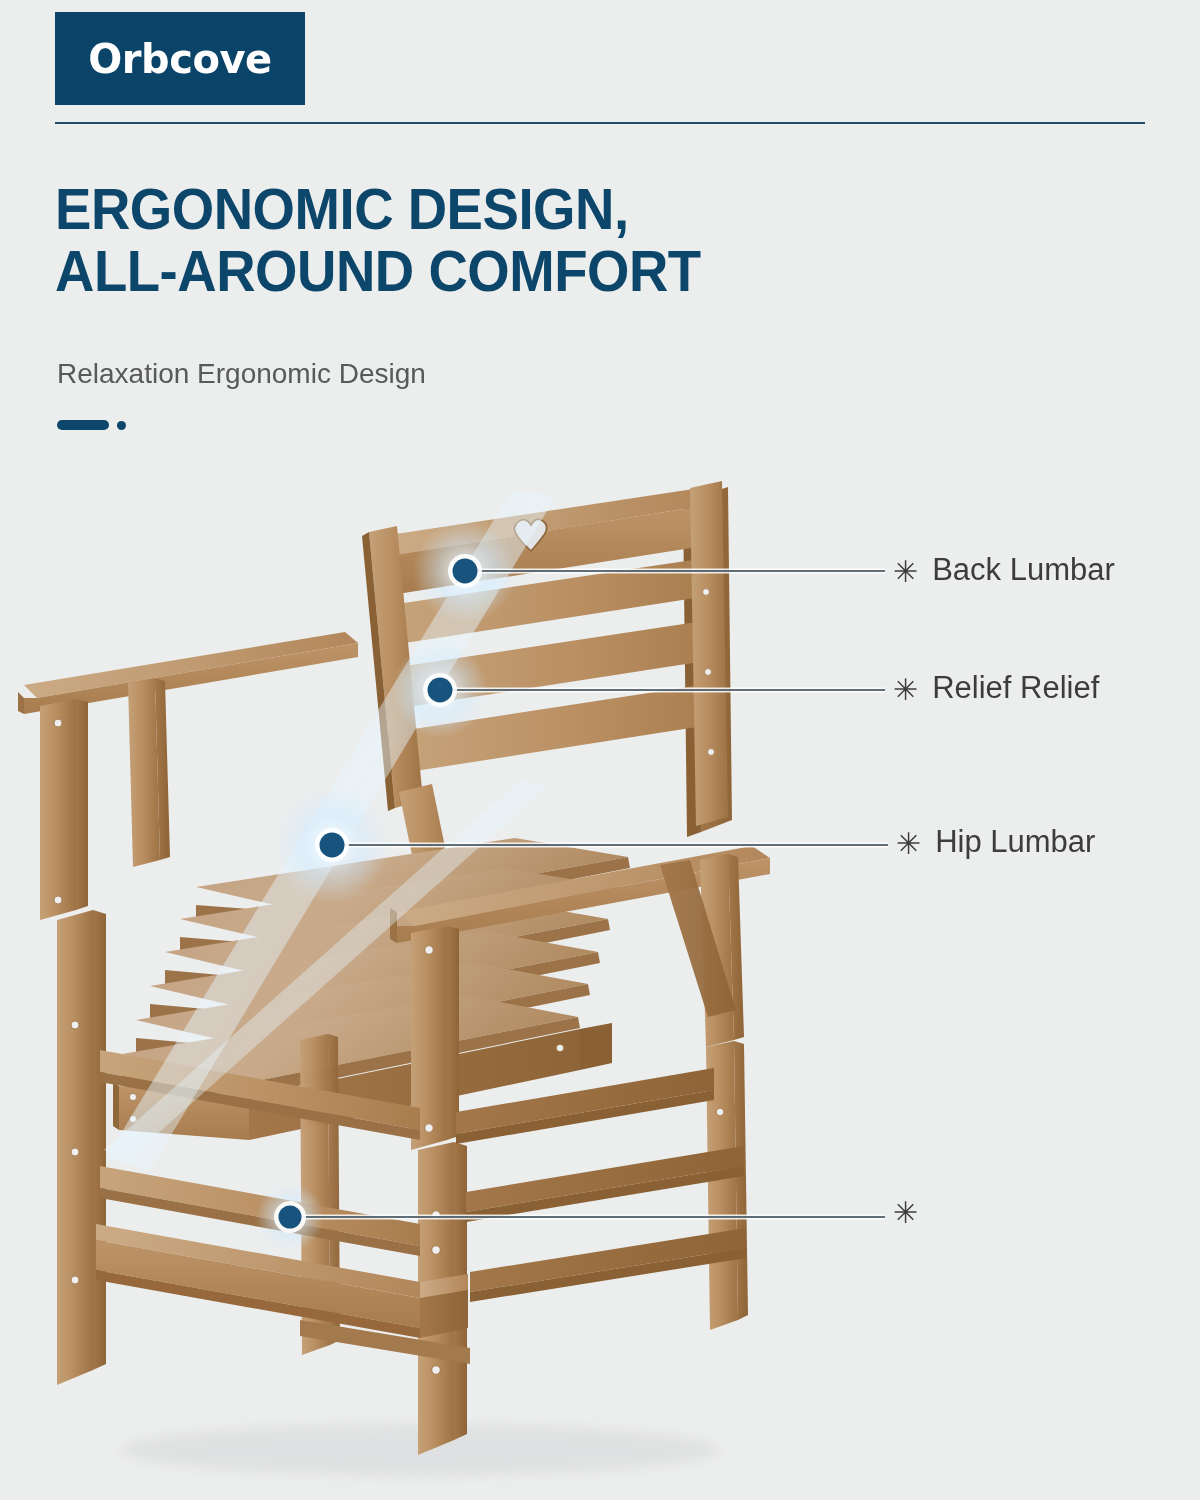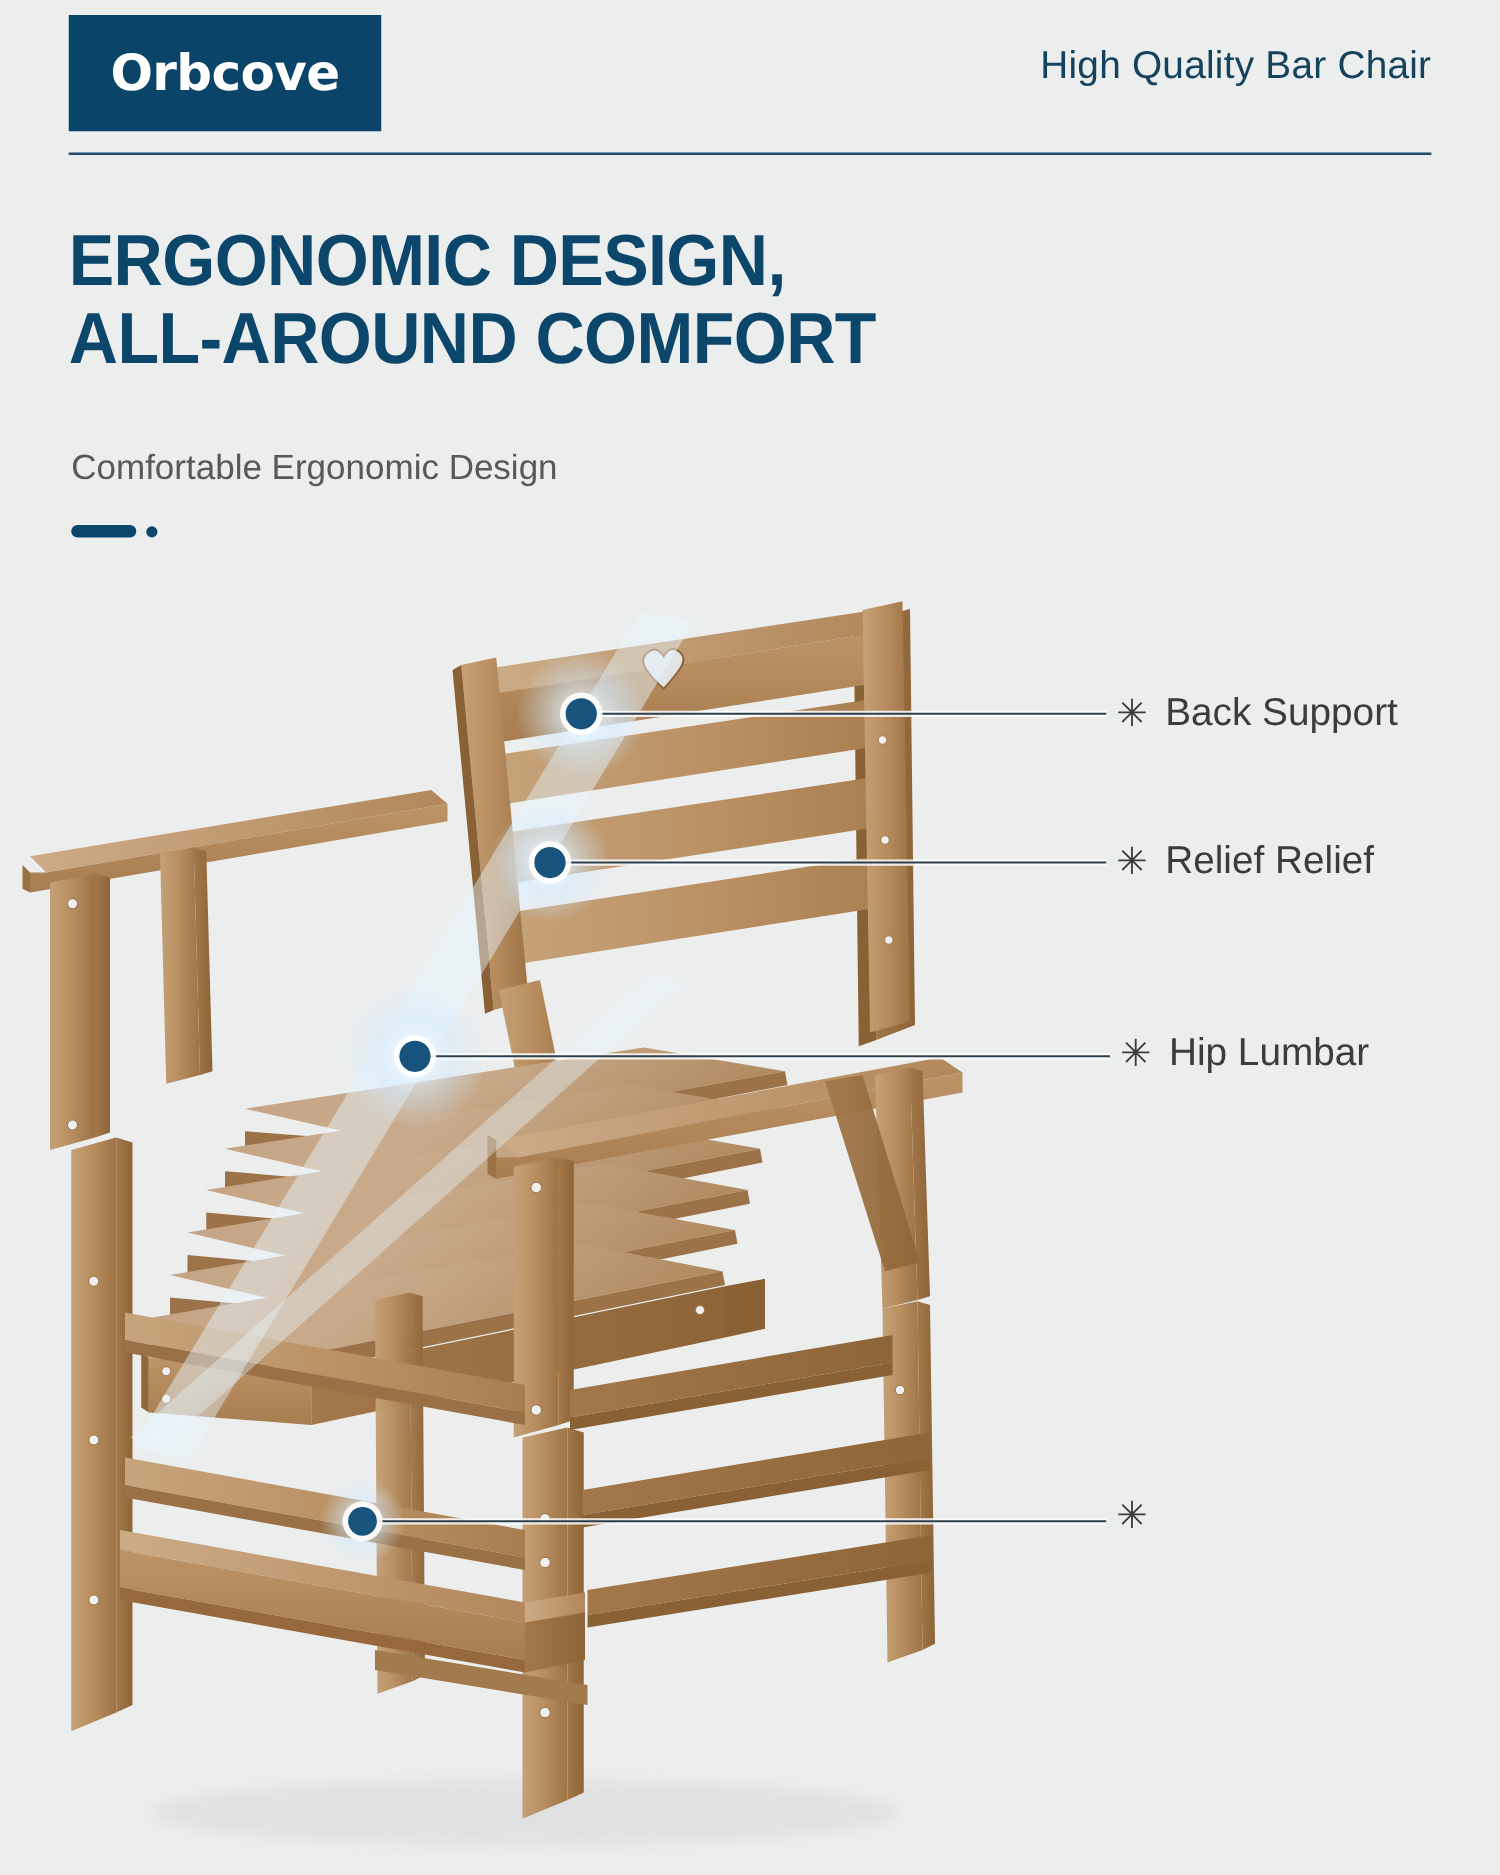--- a/index.html
+++ b/index.html
@@ -81,29 +81,28 @@
 </style>
 </head>
 <body>
 
 <div class="page">
 
   <div class="header">
     <div class="logo-box">
       <span class="logo-text">Orbcove</span>
     </div>
-    <div class="header-title">High Quality Bar Chair</div>
     <div class="header-rule"></div>
   </div>
 
   <div class="headline">
     <span>ERGONOMIC DESIGN,</span>
     <span class="l2">ALL-AROUND COMFORT</span>
   </div>
-  <div class="subtitle">Comfortable Ergonomic Design</div>
+  <div class="subtitle">Relaxation Ergonomic Design</div>
   <div class="accent">
     <span class="bar"></span>
     <span class="dot"></span>
   </div>
 
   <div class="illus">
     <svg class="scene" viewBox="0 0 1200 1060">
       <defs>
         <linearGradient id="wtop" x1="0" y1="0" x2="1" y2="0">
           <stop offset="0" stop-color="#cbab86"></stop>
@@ -304,21 +303,21 @@
         <line x1="295" y1="777" x2="885" y2="777" stroke="#ffffff" stroke-width="5" opacity="0.85"></line>
         <line x1="295" y1="777" x2="885" y2="777" stroke="#2c3f4c" stroke-width="1.7"></line>
         <circle cx="290" cy="777" r="16" fill="#ffffff" opacity="0.9"></circle>
         <circle cx="290" cy="777" r="11.5" fill="#17537c"></circle>
       </g>
     </svg>
   </div>
 
   <div class="callout" id="co-back">
     <span class="ast">✳</span>
-    <span>Back Support</span>
+    <span>Back Lumbar</span>
   </div>
   <div class="callout" id="co-lumbar">
     <span class="ast">✳</span>
     <span>Relief Relief</span>
   </div>
   <div class="callout" id="co-hip">
     <span class="ast">✳</span>
     <span>Hip Lumbar</span>
   </div>
   <div class="callout" id="co-leg">

